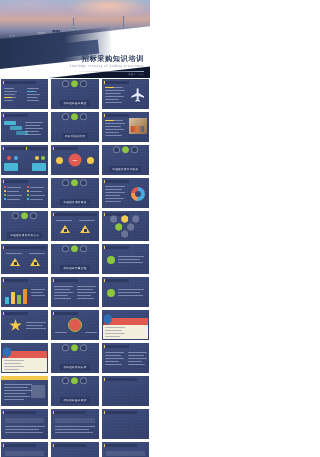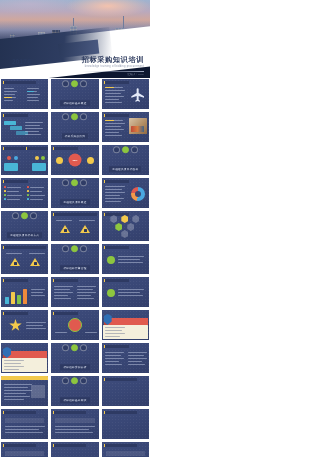--- a/index.html
+++ b/index.html
@@ -5,21 +5,21 @@
   html,body{margin:0;padding:0;}
   body{
     width:150px;height:457px;overflow:hidden;
     background:#ffffff;
     font-family:"Liberation Sans","DejaVu Sans",sans-serif;
     -webkit-font-smoothing:none;
   }
   .page{position:relative;width:150px;height:457px;background:#fff;}
 
   
-  .hero{position:relative;width:150px;height:82px;overflow:hidden;background:#0d1730;}
+  .hero{position:relative;width:150px;height:82px;overflow:hidden;background:#0d1730;font-family:Liberation Mono, monospace;}
   .sky{
     position:absolute;left:0;top:0;width:150px;height:52px;
     background:
       radial-gradient(ellipse 60px 16px at 108px 6px, rgba(255,198,170,.85), rgba(255,198,170,0) 70%),
       radial-gradient(ellipse 70px 14px at 30px 4px, rgba(196,180,205,.6), rgba(196,180,205,0) 70%),
       linear-gradient(180deg,#9fb3cf 0%,#b9a9bd 22%,#cfa79e 38%,#8e93b4 58%,#4a5578 78%,#2b3352 100%);
   }
   .sky:after{
     content:"";position:absolute;left:0;top:0;right:0;bottom:0;
     background:linear-gradient(180deg,rgba(255,255,255,0) 40%,rgba(20,28,54,.25) 100%);

